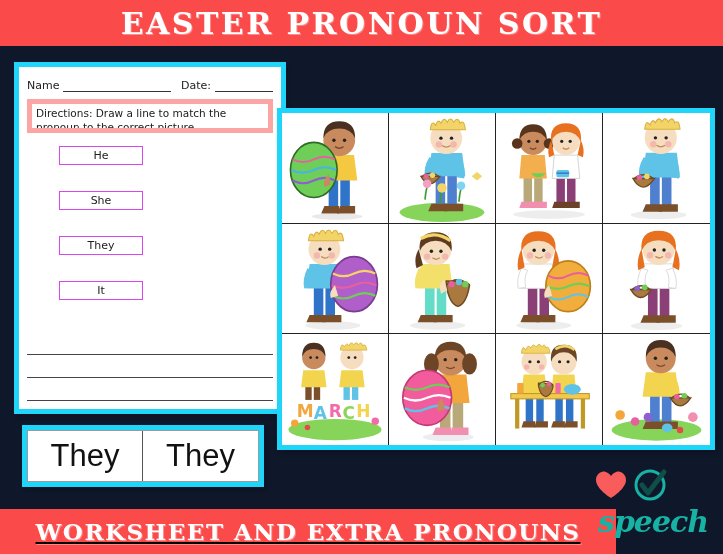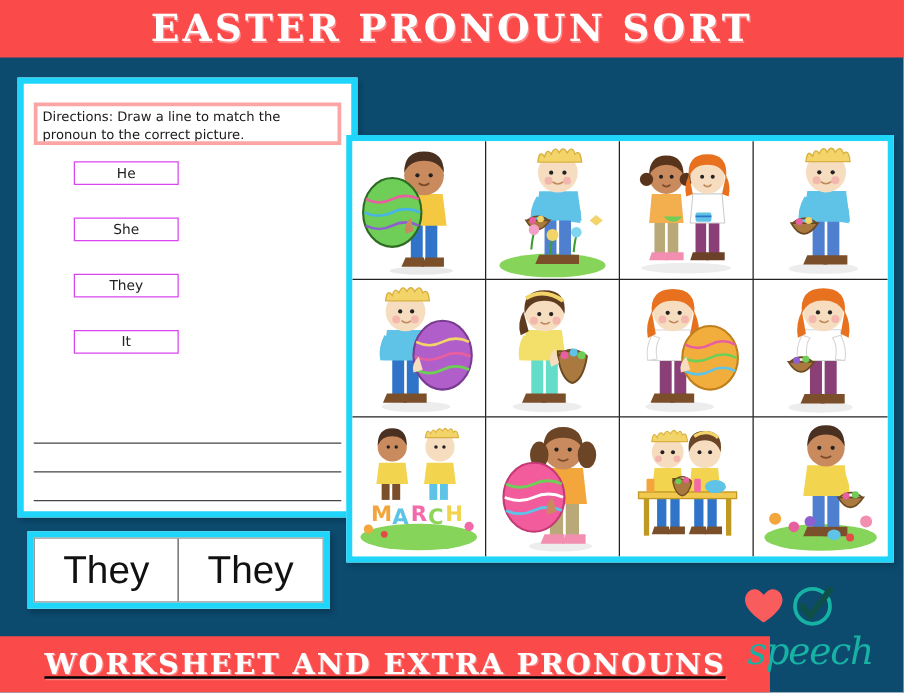--- a/index.html
+++ b/index.html
@@ -2,21 +2,21 @@
 <html><head>
 <meta charset="utf-8">
 <style>
   * { box-sizing: border-box; margin: 0; padding: 0; }
   html, body {
     width: 723px; height: 554px;
     background: #ffffff;
     font-family: "Liberation Sans", sans-serif;
     overflow: hidden;
   }
-  .page { position: relative; width: 723px; height: 554px; background:#0c4a6e; }
+  .page { position: relative; width: 723px; height: 554px; background:#0f172a; }
 
   
   .banner {
     position: absolute; left: 0; width: 723px;
     background: #FB4A4A;
     display: flex; align-items: center; justify-content: center;
   }
   #top-banner { top: 0; height: 46px; }
   #bottom-banner { top: 509px; height: 45px; width: 616px; text-decoration: underline; }
   .banner-text {
@@ -46,21 +46,21 @@
     font-size: 11px; color: #222;
     margin-top: 4px;
   }
   .namelabel { white-space: nowrap; }
   .nameline { flex: 1 1 auto; border-bottom: 1.3px solid #333; height: 12px; }
   .datelabel { white-space: nowrap; margin-left: 6px; }
   .dateline { width: 58px; border-bottom: 1.3px solid #333; height: 12px; }
 
   .directions {
     margin-top: 7px;
-    border: 3px solid #fca5a5;
+    border: 5px solid #fca5a5;
     padding: 2px 4px 3px 4px;
     font-family: "DejaVu Sans", sans-serif;
     font-size: 10.5px;
     line-height: 1.35;
     color: #1a1a1a;
     height: 34px;
     overflow: hidden;
   }
 
   .pronoun-list { margin-top: 13px; padding-left: 32px; }
@@ -124,37 +124,43 @@
     font-family: "Liberation Sans", sans-serif;
     font-size: 31px; color: #111;
   }
   .card:last-child { border-right: none; }
 
   
   #logo { position: absolute; left: 588px; top: 468px; width: 130px; height: 82px; }
   .logo-word {
     position: absolute; left: 10px; top: 36px;
     font-family: "DejaVu Serif", serif;
-    font-style: italic; font-weight: normal;
+    font-style: italic; font-weight: bold;
     font-size: 30px; color: #17B2A3;
     letter-spacing: -1px;
   }
 </style>
 </head>
 <body>
 
 <div class="page">
 
   <div class="banner" id="top-banner">
     <div class="banner-text">EASTER PRONOUN SORT</div>
   </div>
 
   <div id="worksheet">
     <div class="ws-inner">
 
+      <div class="namerow">
+        <span class="namelabel">Name</span>
+        <span class="nameline"></span>
+        <span class="datelabel">Date:</span>
+        <span class="dateline"></span>
+      </div>
 
       <div class="directions">
         <div>Directions: Draw a line to match the pronoun to the correct picture.</div>
         <div>Create a sentence at the bottom choosing one</div>
       </div>
 
       <div class="pronoun-list">
         <div class="pronoun-box">He</div>
         <div class="pronoun-box">She</div>
         <div class="pronoun-box">They</div>

